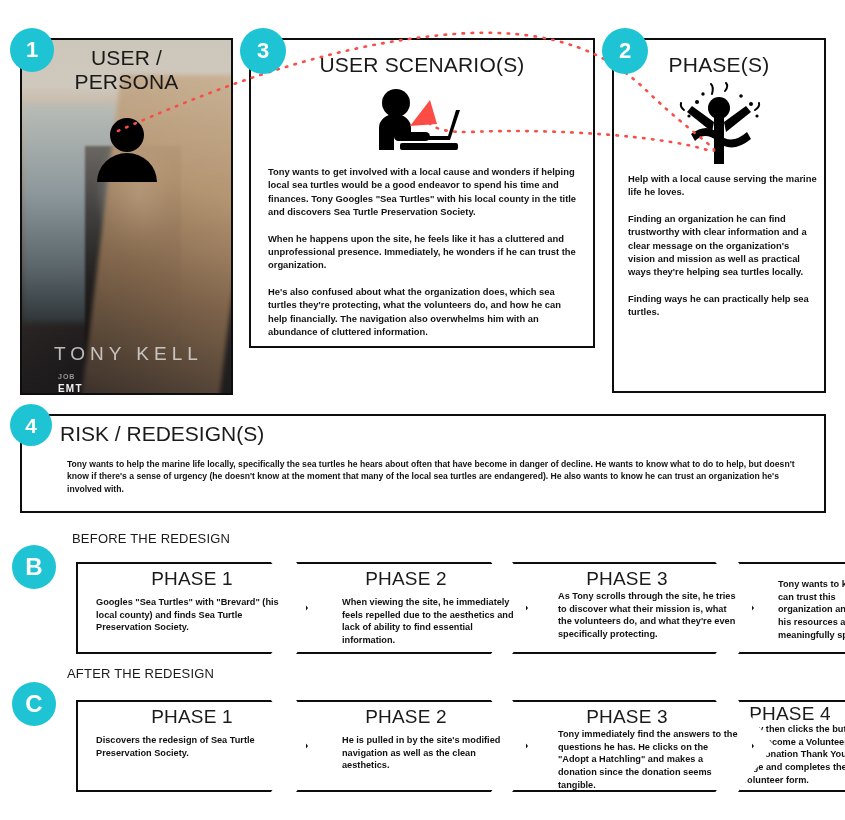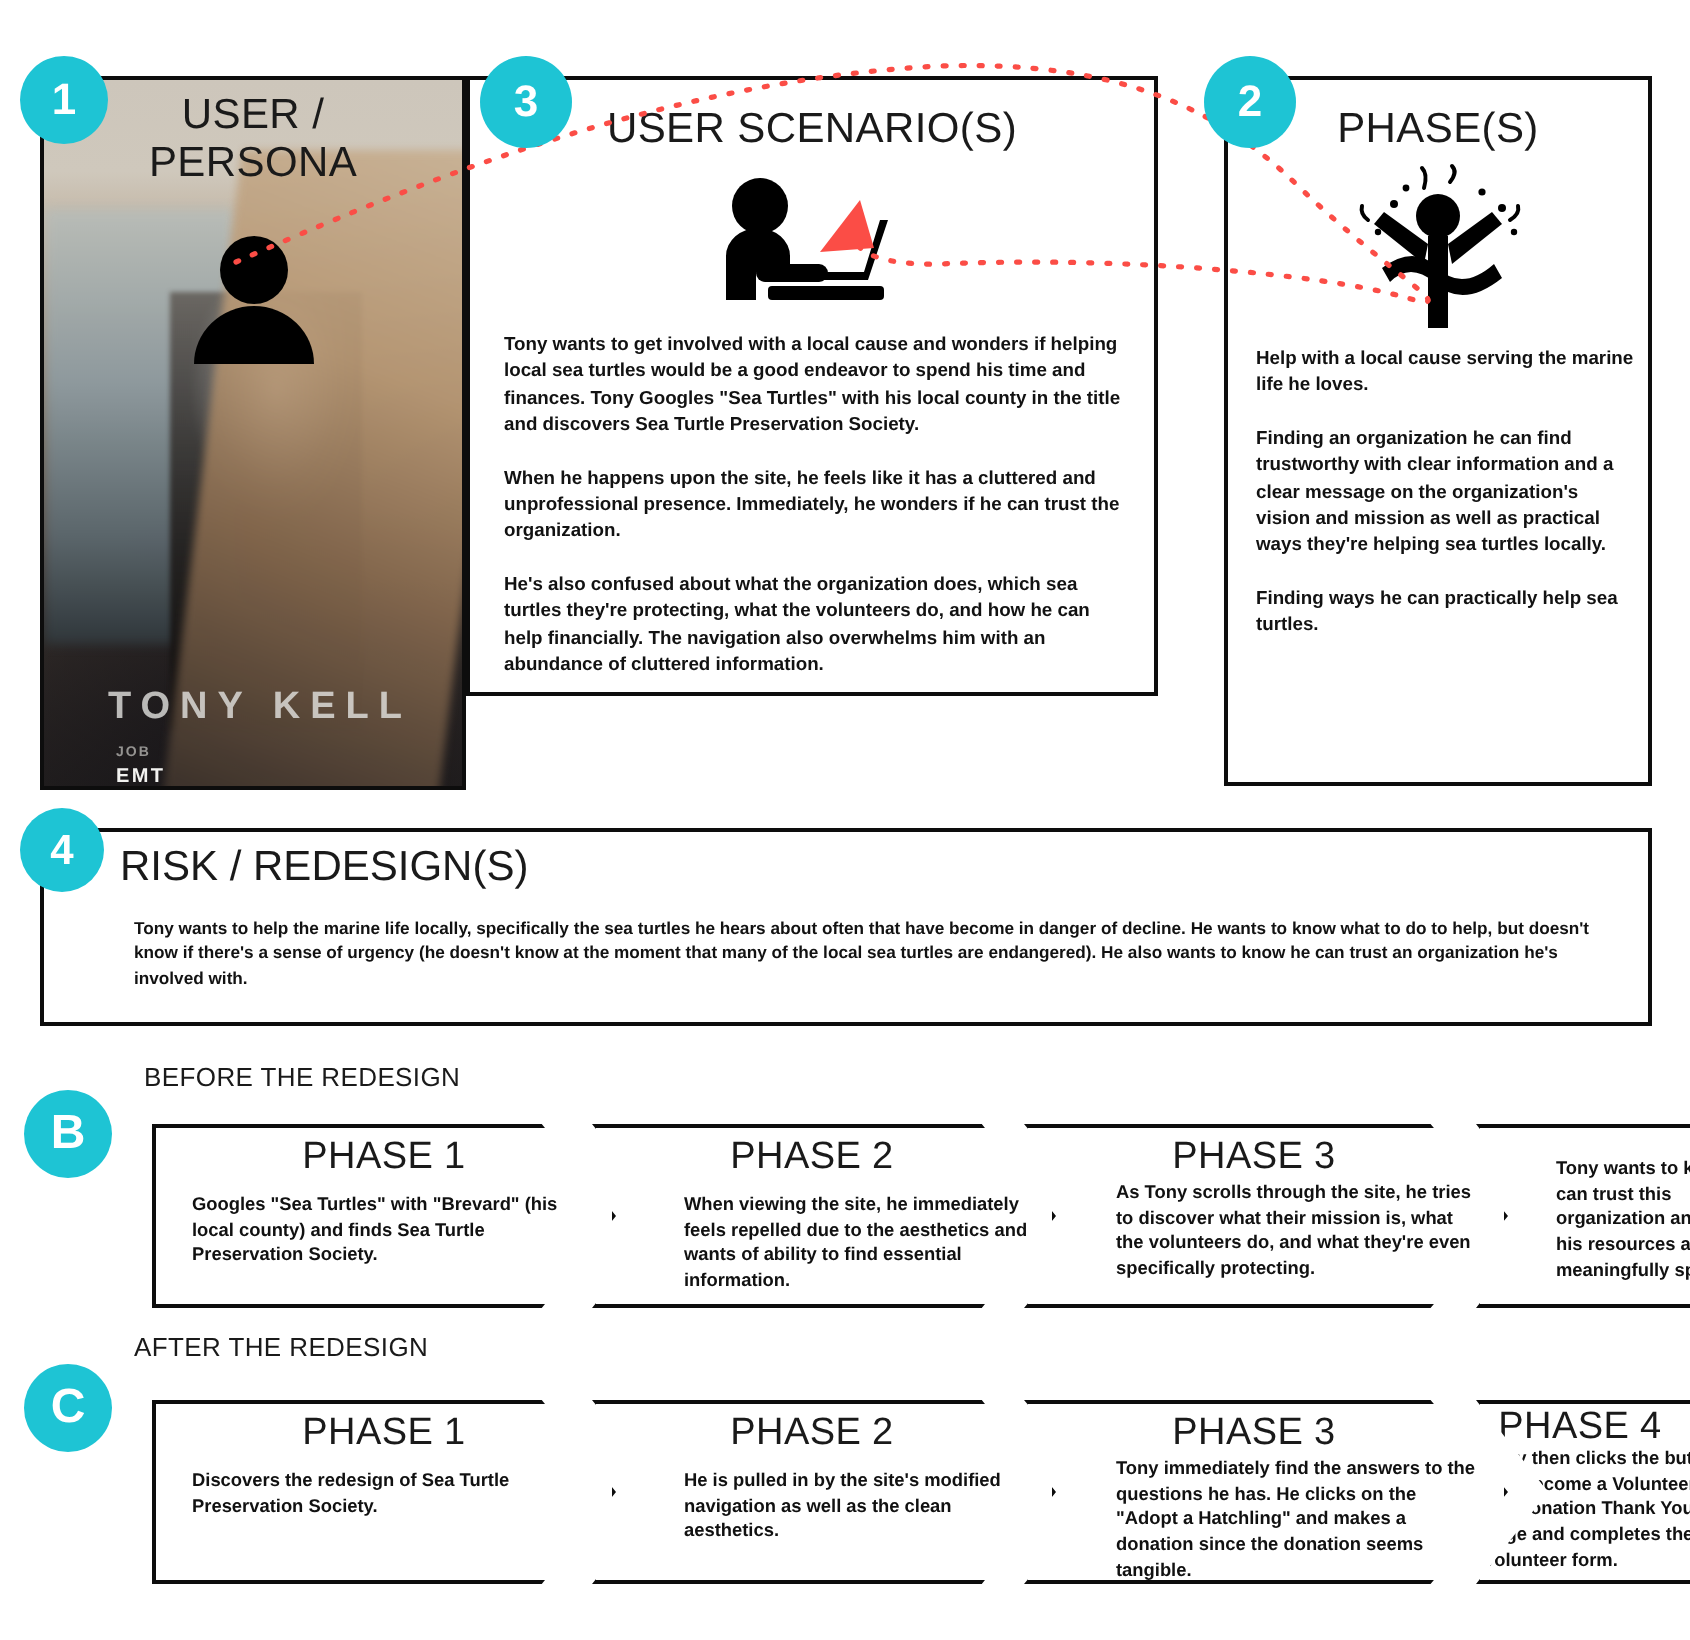--- a/index.html
+++ b/index.html
@@ -78,33 +78,33 @@
     filter: blur(1.2px);
   }
   #persona-title {
     position: absolute; left: 0; right: 0; top: 6px;
     font-size: 21px; text-align: center; color: #1a1a1a; z-index: 3; line-height: 1.12;
     white-space: pre-line;
   }
   #persona-icon { position: absolute; left: 50%; transform: translateX(-50%); top: 78px; z-index: 4; }
   #persona-name {
     position: absolute; left: 32px; top: 303px; z-index: 5;
-    font-size: 19px; letter-spacing: 5px; color: rgba(231,231,228,.78); font-weight: 700;
+    font-size: 19px; letter-spacing: 5px; color: rgba(231,231,228,.78); font-weight: 400;
   }
   #persona-job-label {
     position: absolute; left: 36px; top: 333px; z-index: 5;
     font-size: 7px; font-weight: bold; letter-spacing: 1px; color: rgba(222,222,218,.62);
   }
   #persona-job-value {
     position: absolute; left: 36px; top: 343px; z-index: 5;
     font-size: 10px; font-weight: bold; letter-spacing: 1.2px; color: #f2f2f0;
   }
 
   
-  #scenario-panel { left: 233px; top: 38px; width: 346px; height: 310px; padding-left: 40px; }
+  #scenario-panel { left: 249px; top: 38px; width: 346px; height: 310px; padding-left: 40px; }
   #scenario-title { position: absolute; left: 0; right: 0; top: 13px; }
   #scenario-icon { position: absolute; left: 50%; transform: translateX(-50%); top: 48px; }
   #scenario-text { position: absolute; left: 17px; top: 125px; width: 312px; }
 
   
   #goal-panel { left: 612px; top: 38px; width: 214px; height: 355px; }
   #goal-title { position: absolute; left: 0; right: 0; top: 13px; }
   #goal-icon { position: absolute; left: 50%; transform: translateX(-50%); top: 42px; }
   #goal-text { position: absolute; left: 14px; top: 132px; width: 190px; }
 
@@ -229,21 +229,21 @@
 
   <div class="section-heading" id="before-heading">BEFORE THE REDESIGN</div>
 
   <div class="arrow-row" id="before-row">
     <div class="arrow" style="left:32px; width:232px; clip-path: polygon(0 0, 84% 0, 100% 50%, 84% 100%, 0 100%);">
       <div class="arrow-label">PHASE 1</div>
       <div class="arrow-text" style="left:18px; top:32px; width:186px;">Googles "Sea Turtles" with "Brevard" (his local county) and finds Sea Turtle Preservation Society.</div>
     </div>
     <div class="arrow" style="left:252px; width:232px; clip-path: polygon(0 0, 84% 0, 100% 50%, 84% 100%, 0 100%, 16% 50%);">
       <div class="arrow-label" style="left:18px; right:30px;">PHASE 2</div>
-      <div class="arrow-text" style="left:44px; top:32px; width:180px;">When viewing the site, he immediately feels repelled due to the aesthetics and wants of ability to find essential information.</div>
+      <div class="arrow-text" style="left:44px; top:32px; width:180px;">When viewing the site, he immediately feels repelled due to the aesthetics and lack of ability to find essential information.</div>
     </div>
     <div class="arrow" style="left:468px; width:242px; clip-path: polygon(0 0, 84% 0, 100% 50%, 84% 100%, 0 100%, 16% 50%);">
       <div class="arrow-label" style="left:18px; right:30px;">PHASE 3</div>
       <div class="arrow-text" style="left:44px; top:26px; width:180px;">As Tony scrolls through the site, he tries to discover what their mission is, what the volunteers do, and what they're even specifically protecting.</div>
     </div>
     <div class="arrow" style="left:694px; width:150px; clip-path: polygon(0 0, 76% 0, 100% 50%, 76% 100%, 0 100%, 24% 50%);">
       <div class="arrow-label" style="left:18px; right:30px;"></div>
       <div class="arrow-text" style="left:38px; top:14px; width:108px;">Tony wants to know he can trust this organization and that his resources are meaningfully spent.</div>
     </div>
   </div>

